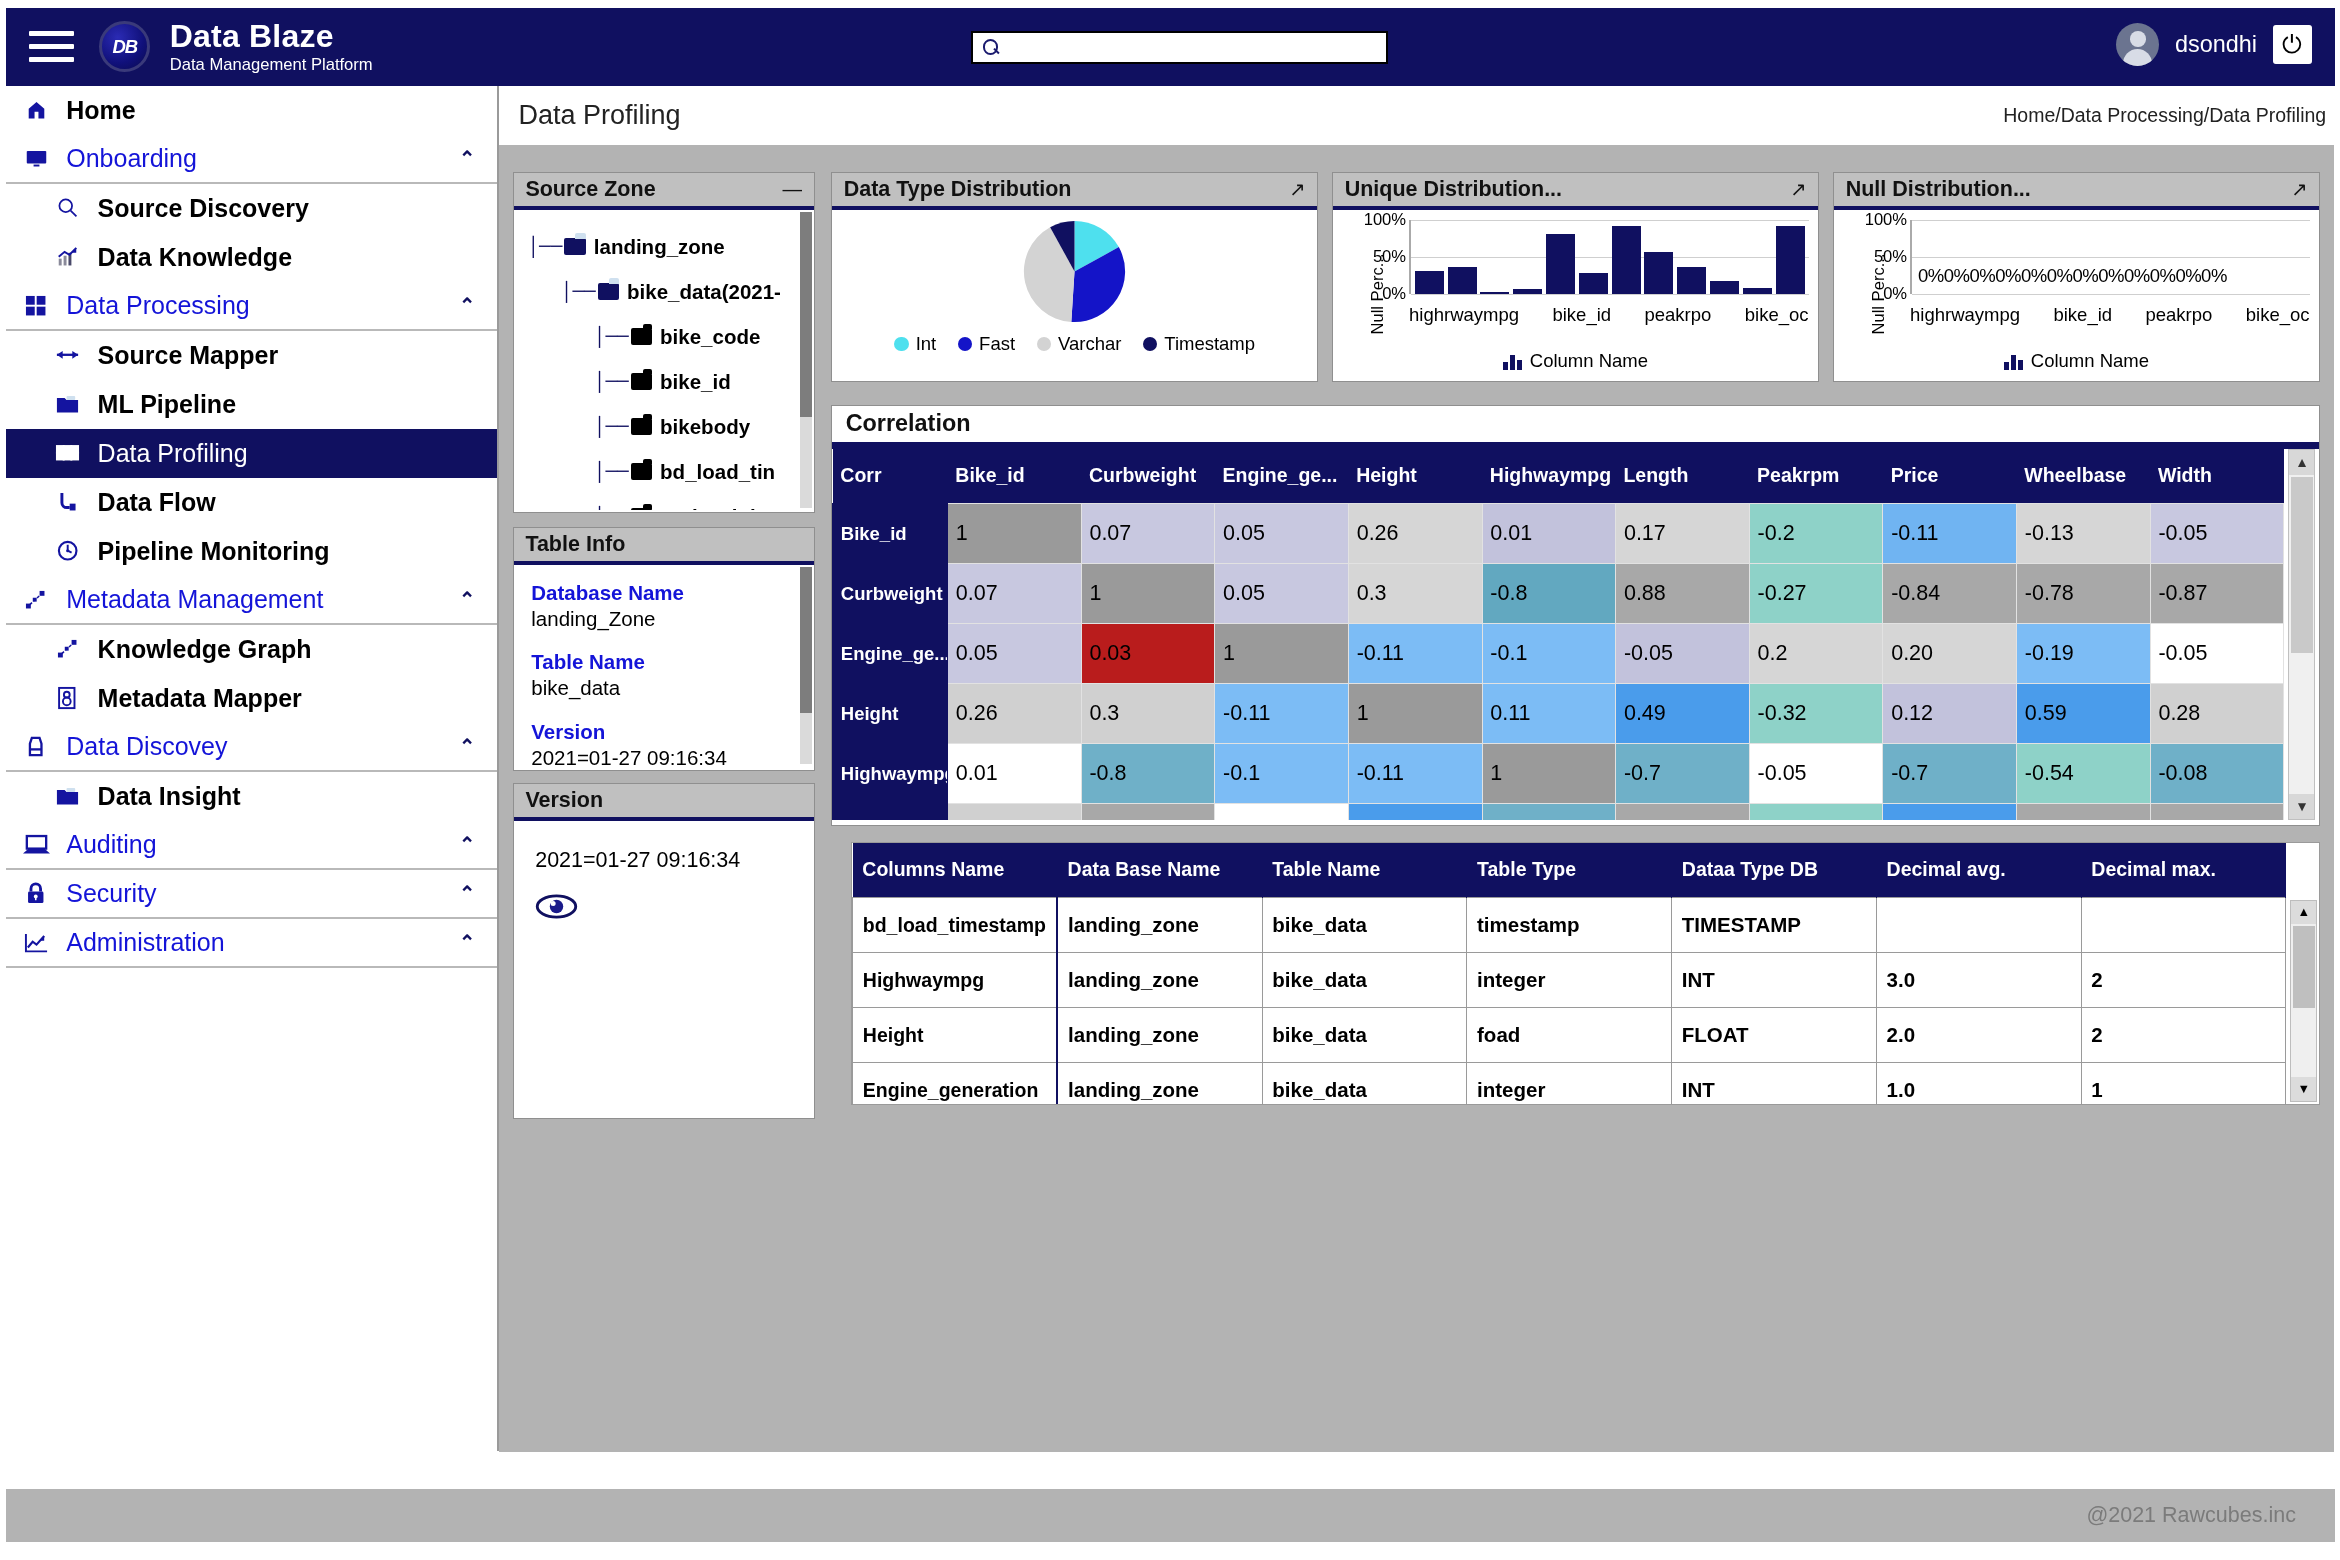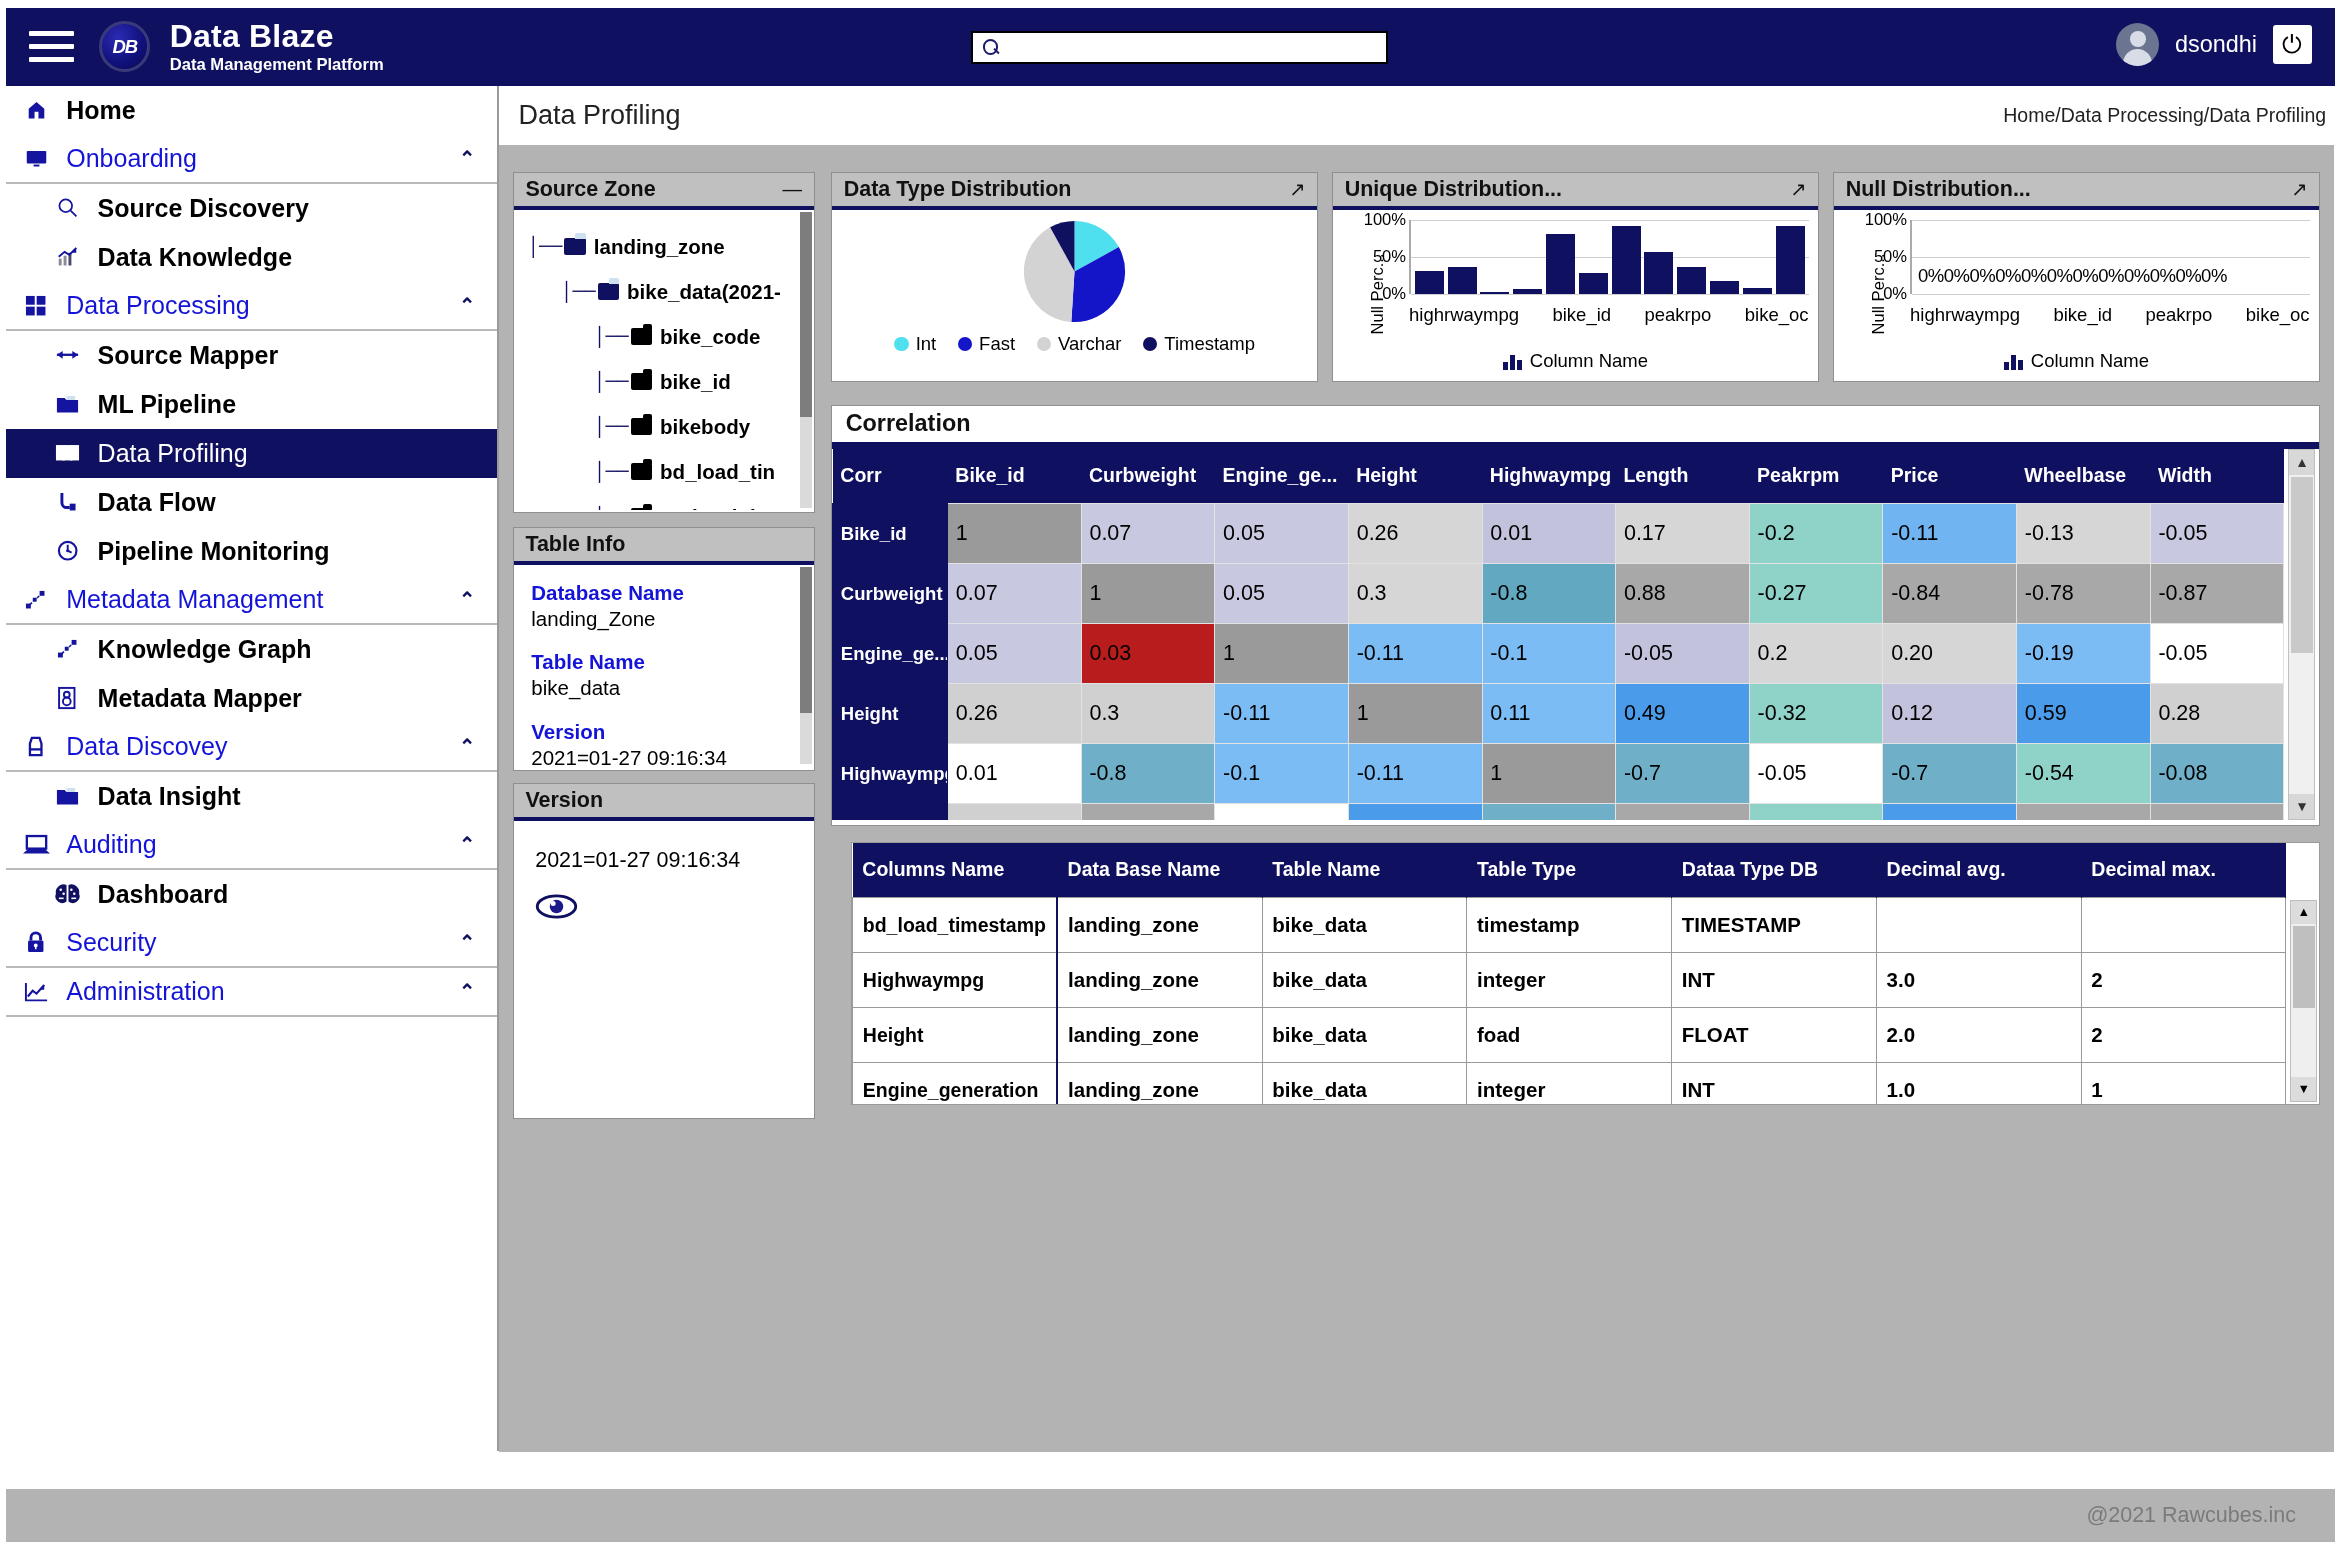--- a/index.html
+++ b/index.html
@@ -20,21 +20,21 @@
     display: flex; flex-direction: column; justify-content: space-between; cursor: pointer; }
   .hamburger i { display: block; height: 4.9px; background: #ffffff; border-radius: 1px; }
   .logo-circle {
     width: 51px; height: 51px; border-radius: 50%;
     background: radial-gradient(circle at 35% 30%, #2b2bb5 0%, #10107a 60%, #0b0b4d 100%);
     border: 3.9px solid #3a3a7a; display: flex; align-items: center; justify-content: center;
     color: #fff; font-size: 18.5px; font-weight: bold; font-style: italic; letter-spacing: -1px;
   }
   .brand { margin-left: 19.5px; line-height: 1.05; }
   .brand .b1 { color: #ffffff; font-size: 32px; font-weight: bold; letter-spacing: 0.2px; }
-  .brand .b2 { color: #ffffff; font-size: 16.6px; font-weight: bold; margin-top: 2px; }
+  .brand .b2 { color: #ffffff; font-size: 16.6px; font-weight: normal; margin-top: 2px; }
   .searchwrap {
     position: absolute; left: 965px; top: 23.4px; width: 417px; height: 33px;
     background: #ffffff; border: 2px solid #000000; display: flex; align-items: center;
   }
   .searchwrap .mag {
     width: 21.5px; height: 21.5px; margin-left: 7.8px; flex: 0 0 auto; position: relative;
   }
   .searchwrap .mag::before {
     content: ""; position: absolute; left: 2px; top: 2px; width: 11.7px; height: 11.7px;
     border: 2px solid #1a1a6e; border-radius: 50%;
@@ -412,35 +412,20 @@
       </div>
       <div class="nav-item group">
         <span class="nav-icon">
           <svg width="29" height="21.5" viewBox="0 0 30 22">
             <rect x="5" y="2" width="20" height="13" fill="none" stroke="#1414a0" stroke-width="2.4"></rect>
             <path d="M1 20 L7 15 h16 l6 5 Z" fill="#1414a0"></path>
           </svg>
         </span>
         <span class="nav-label">Auditing</span>
         <span class="chev">⌃</span>
-      </div>
-      <div class="nav-item child">
-        <span class="nav-icon">
-          <svg width="27" height="23.4" viewBox="0 0 28 24">
-            <path d="M13 3 a8 8 0 0 0 -11 9 a7 7 0 0 0 11 8 Z" fill="#101060"></path>
-            <path d="M15 3 a8 8 0 0 1 11 9 a7 7 0 0 1 -11 8 Z" fill="#101060"></path>
-            <circle cx="7" cy="8" r="1.3" fill="#fff"></circle>
-            <circle cx="10" cy="12" r="1.3" fill="#fff"></circle>
-            <circle cx="18" cy="8" r="1.3" fill="#fff"></circle>
-            <circle cx="21" cy="12" r="1.3" fill="#fff"></circle>
-            <rect x="5" y="16" width="5" height="1.6" fill="#fff"></rect>
-            <rect x="18" y="16" width="5" height="1.6" fill="#fff"></rect>
-          </svg>
-        </span>
-        <span class="nav-label">Dashboard</span>
       </div>
       <div class="nav-item group">
         <span class="nav-icon">
           <svg width="21.5" height="25" viewBox="0 0 22 26">
             <path d="M6 11 V8 a5 5 0 0 1 10 0 v3" fill="none" stroke="#1414a0" stroke-width="3"></path>
             <rect x="3" y="11" width="16" height="12" rx="1.5" fill="#1414a0"></rect>
             <circle cx="11" cy="16" r="2" fill="#fff"></circle>
             <rect x="10.2" y="16" width="1.6" height="4" fill="#fff"></rect>
           </svg>
         </span>

